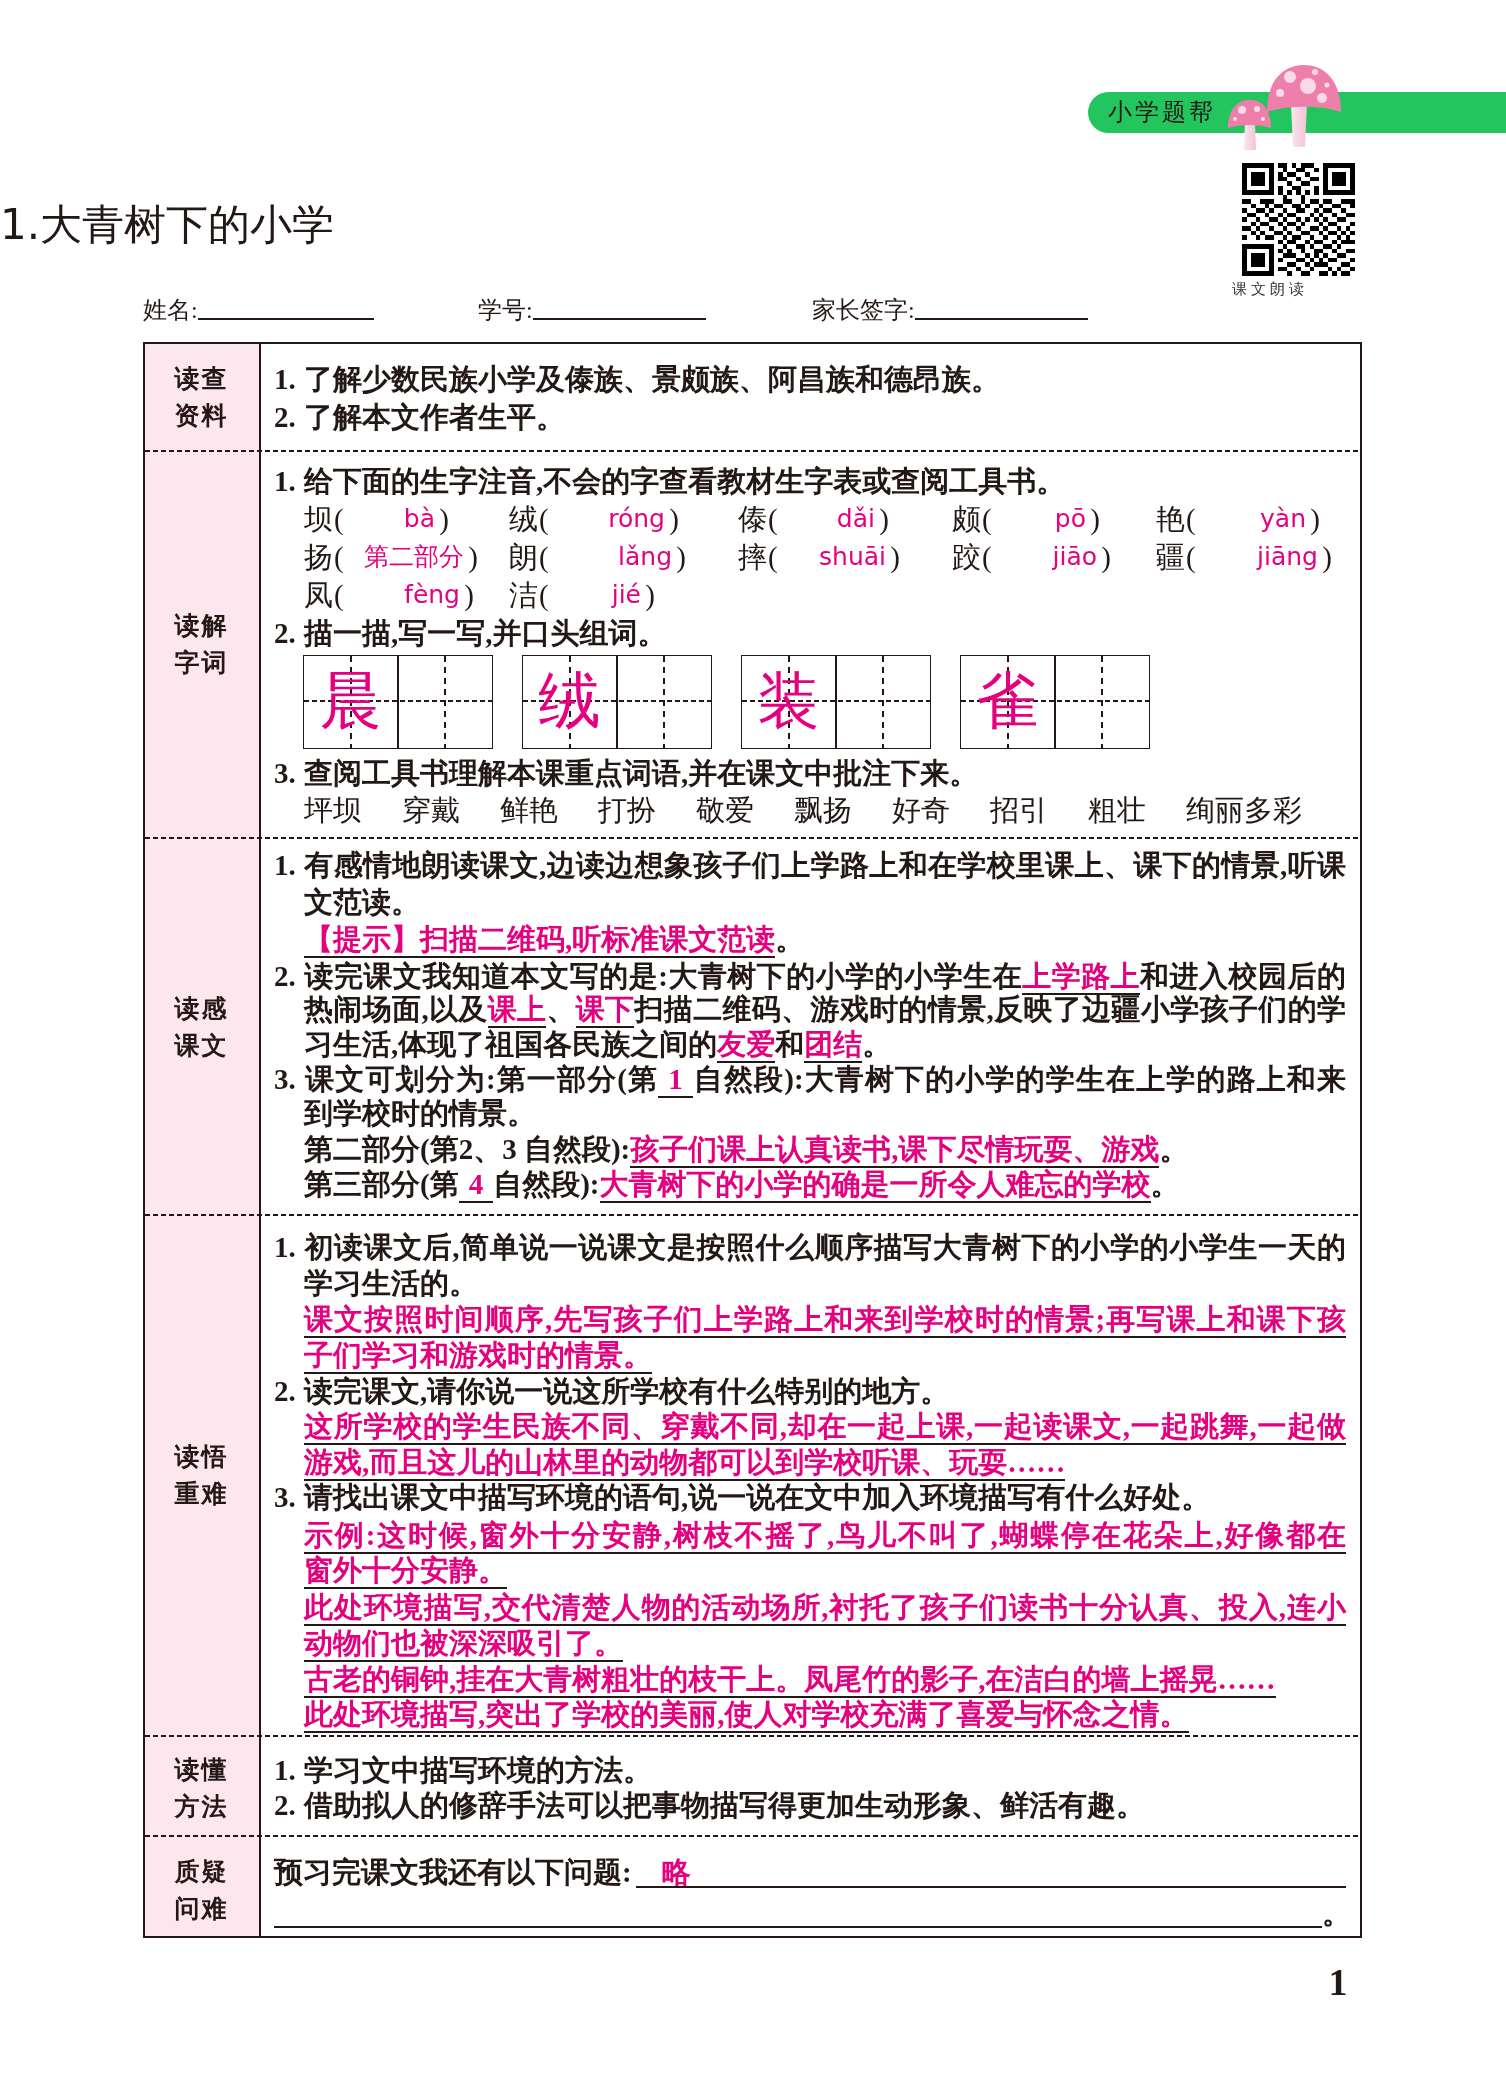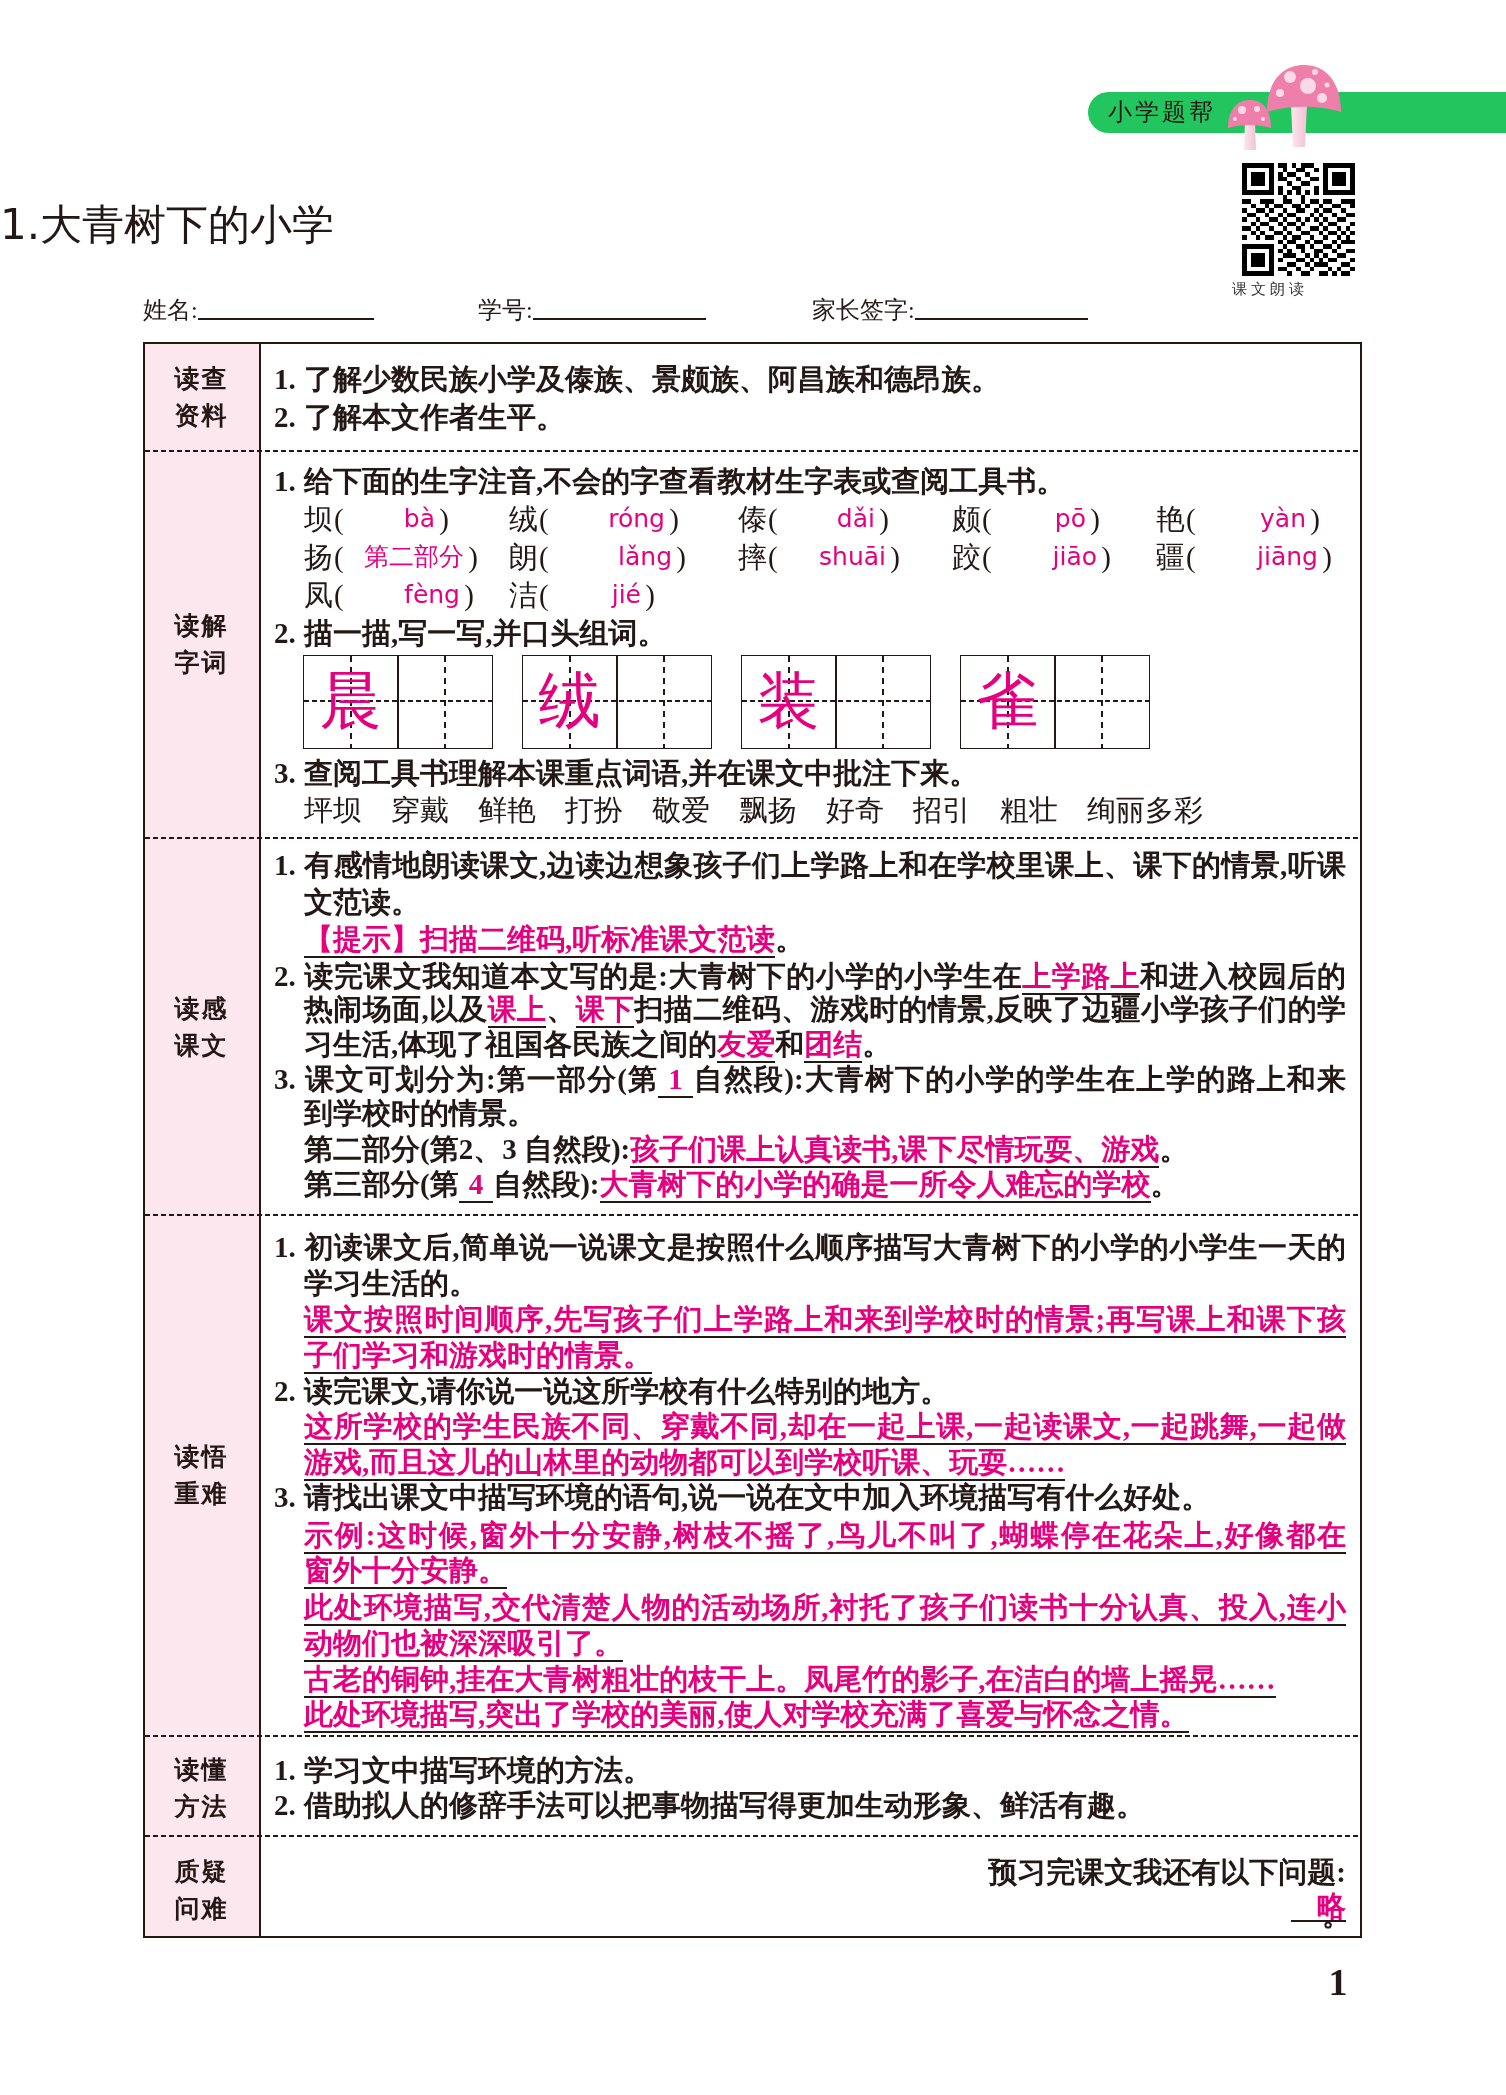--- a/index.html
+++ b/index.html
@@ -55,23 +55,23 @@
   .grid .mid { position:absolute; left:93px; top:0; width:1.5px; height:100%; background:#231815; }
   .grid .h { position:absolute; left:0; top:44px; width:100%; height:2px;
     background:repeating-linear-gradient(to right,#231815 0 5px,transparent 5px 8px); }
   .grid .v { position:absolute; top:0; width:1.5px; height:100%;
     background:repeating-linear-gradient(to bottom,#231815 0 6px,transparent 6px 11px); }
   .grid .v1 { left:46px; } .grid .v2 { left:140px; }
   .grid-char { position:absolute; left:0; top:0; width:93px; height:91px; line-height:91px;
     text-align:center; font-size:62px; color:#e4007f; }
 
   .words { position:absolute; left:304px; top:792px; height:36px; line-height:36px; font-size:29px;
-    display:flex; gap:29px; white-space:nowrap; }
-
-  .flexln { display:flex; align-items:flex-end;flex-direction:column; }
+    display:flex; gap:40px; white-space:nowrap; }
+
+  .flexln { display:flex; align-items:center; }
   .fill { display:inline-block; border-bottom:2px solid #231815; box-sizing:border-box; }
 
   .page-num { position:absolute; left:1320px; top:1962px; width:36px; text-align:center;
     font-size:38px; line-height:40px; font-weight:bold; }
 </style>
 </head>
 <body>
 
 <div class="brand-bar">
   <span class="brand-label">小学题帮</span>

